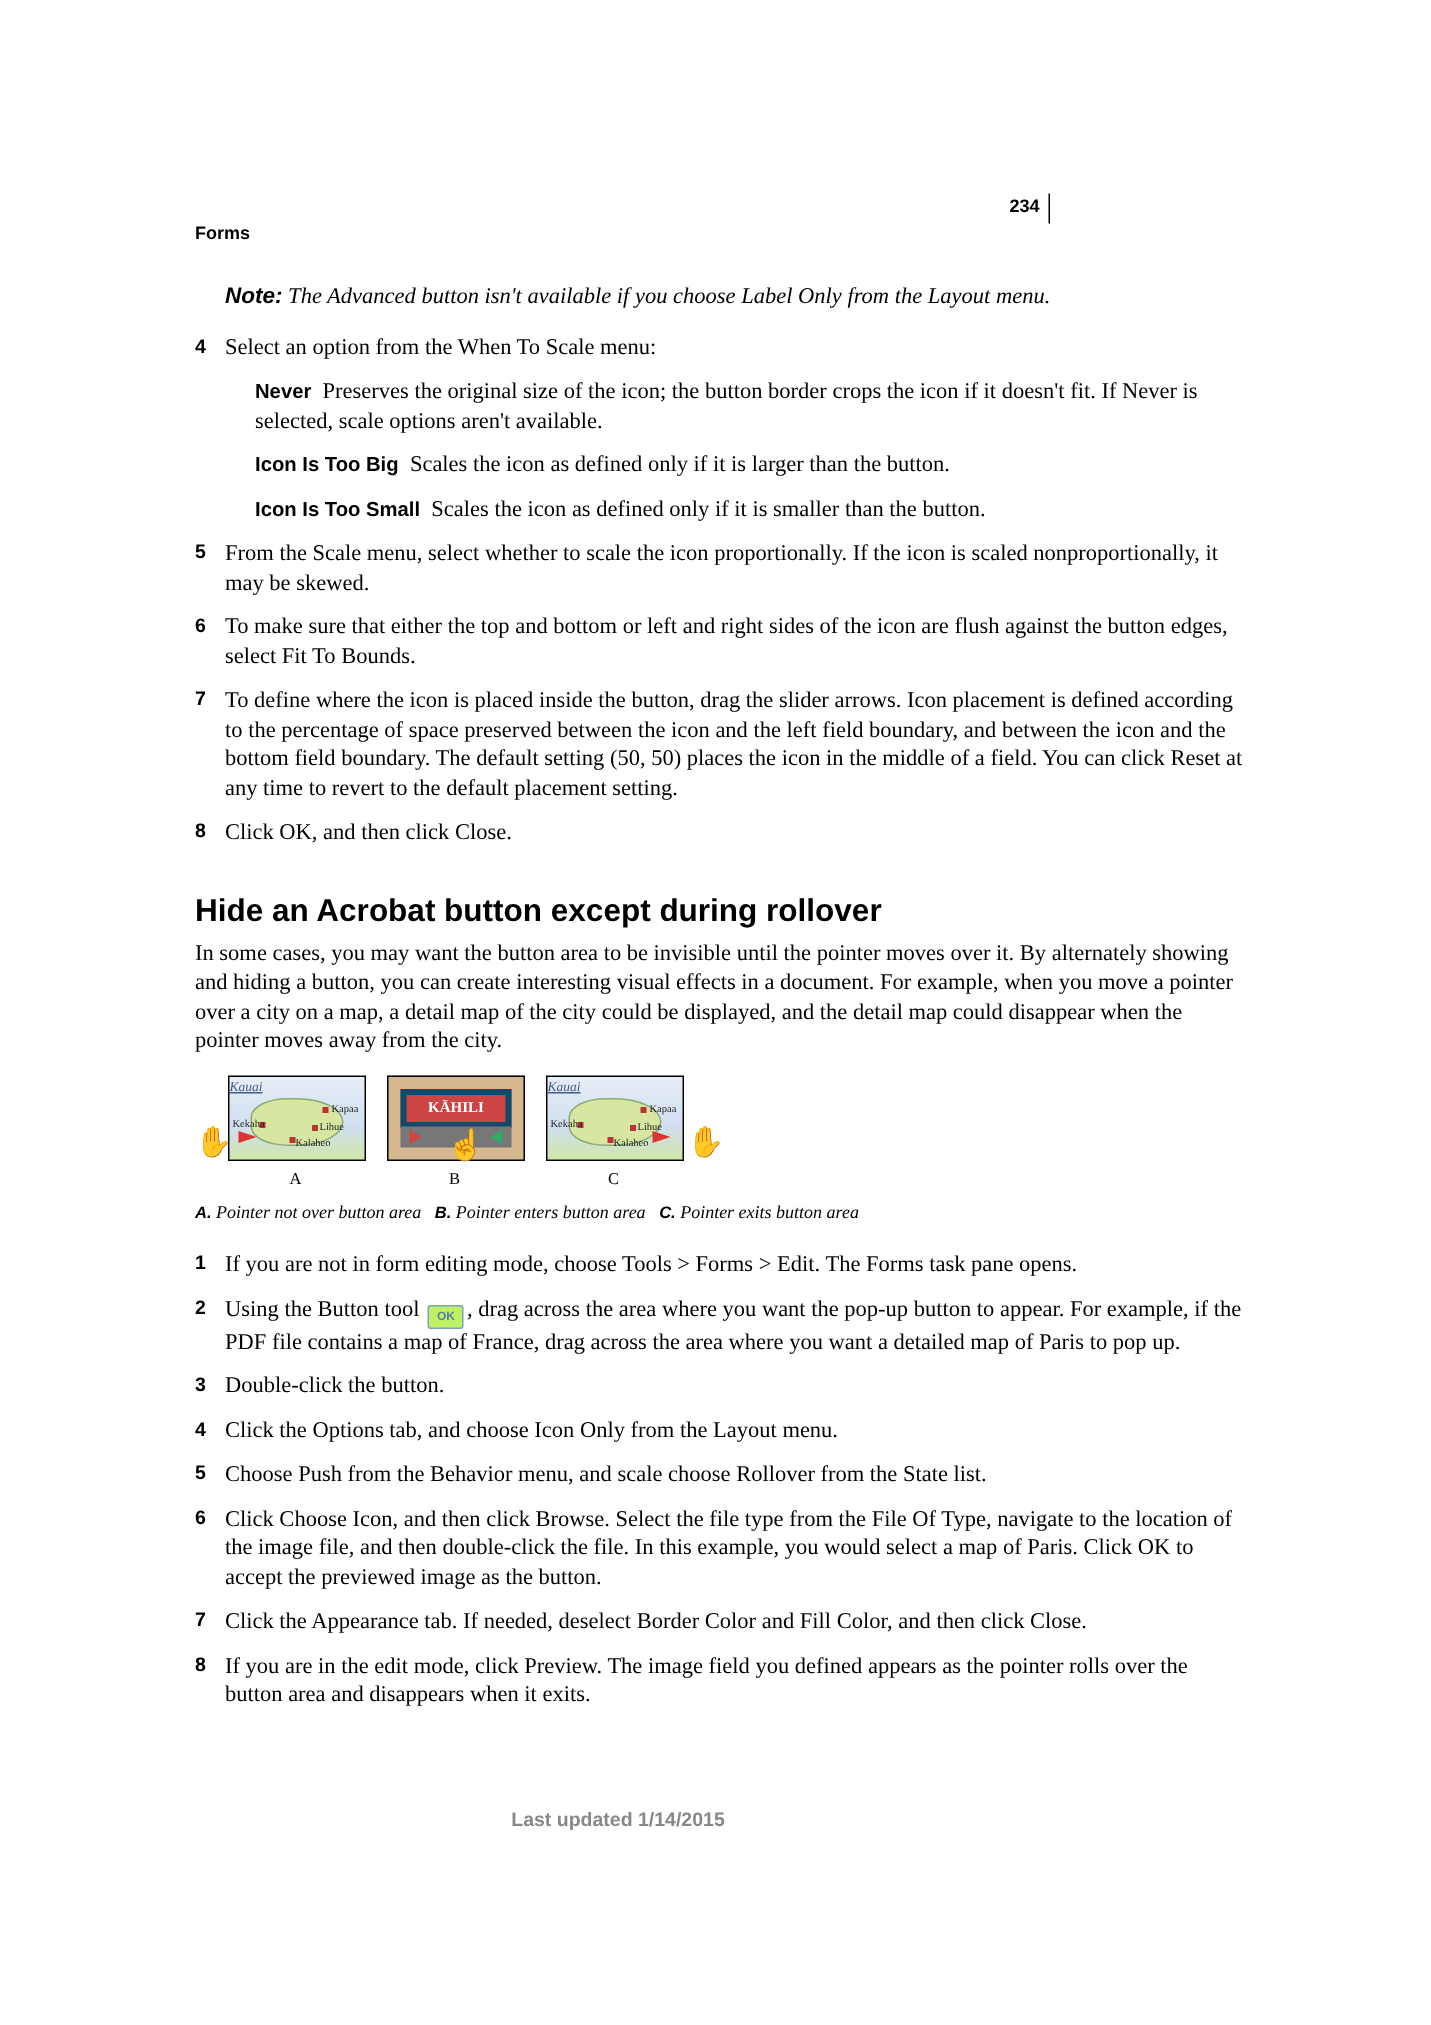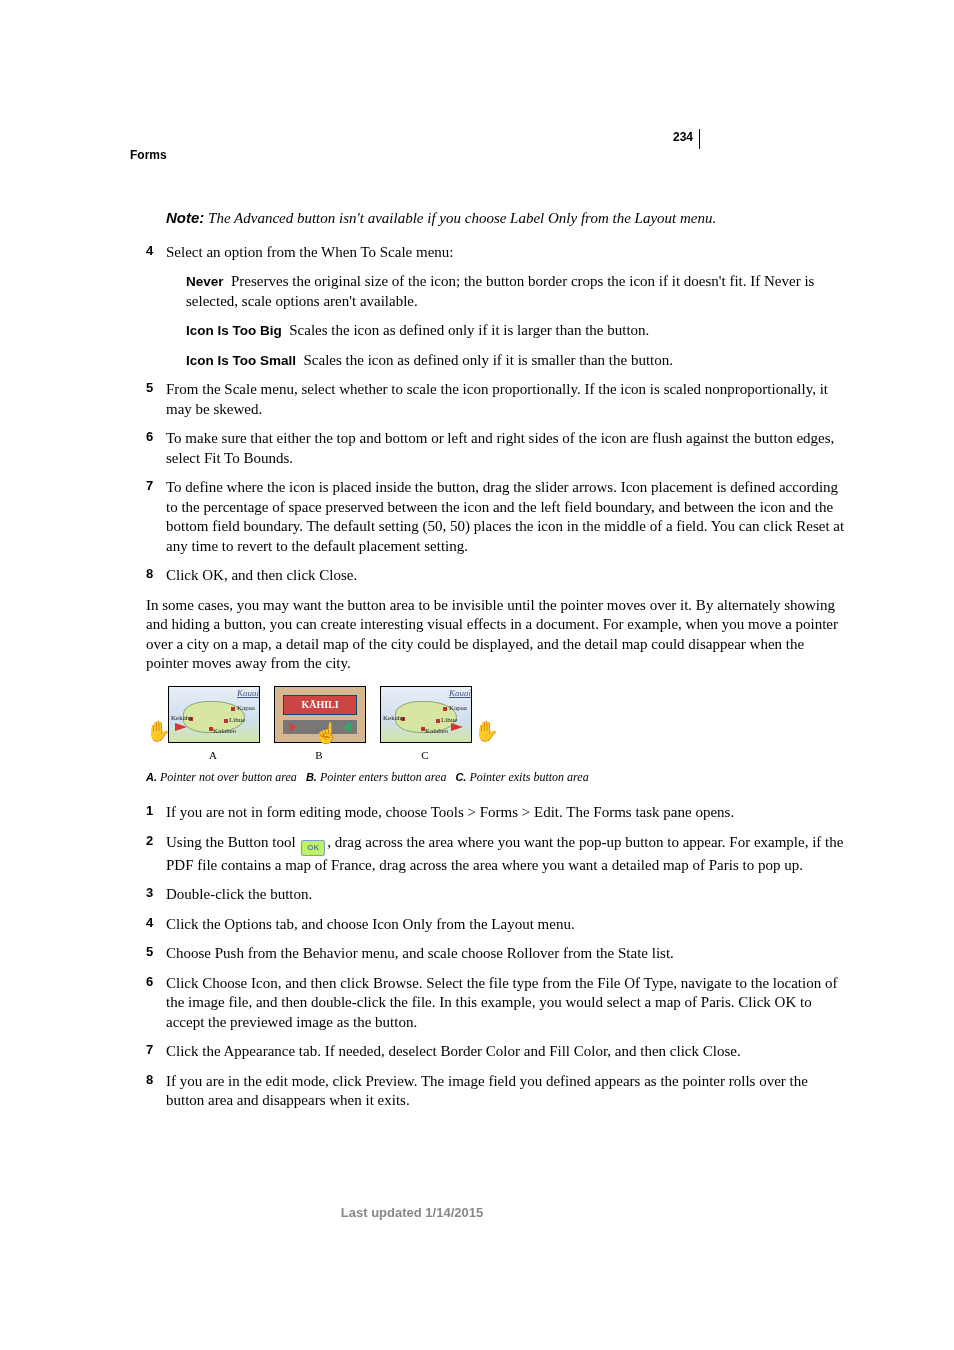--- a/index.html
+++ b/index.html
@@ -8,50 +8,50 @@
   .page-number{position:absolute;top:130px;right:103px;
     font-family:"Myriad Pro","Segoe UI",Arial,sans-serif;font-weight:700;
     font-size:12px;}
   .page-number::after{content:"";position:absolute;top:17px;right:-10px;
     width:1px;height:1180px;background:#000;display:none;}
   .header-rule{position:absolute;top:129px;right:96px;width:1px;height:20px;
     background:#000;}
   .section-link{position:absolute;top:148px;left:130px;
     font-family:"Myriad Pro","Segoe UI",Arial,sans-serif;font-weight:700;
     font-size:12px;color:#000;}
-  .content{position:absolute;top:208px;left:130px;width:700px;
-    font-size:15px;line-height:1.3;margin-left:16px;}
+  .content{position:absolute;top:188px;left:130px;width:700px;
+    font-size:15px;line-height:1.3;}
   .indent{margin-left:20px;}
   .note-line{font-style:italic;margin-bottom:14px;}
   .note-line b{font-family:"Myriad Pro","Segoe UI",Arial,sans-serif;
     font-style:italic;font-weight:700;}
   ol.steps{list-style:none;margin:0;padding:0;}
   ol.steps > li{position:relative;padding-left:20px;margin-bottom:10px;}
   ol.steps > li .num{position:absolute;left:0;top:0;
     font-family:"Myriad Pro","Segoe UI",Arial,sans-serif;font-weight:700;
     font-size:13px;}
   .opt{margin:10px 0 10px 20px;}
   .opt b{font-family:"Myriad Pro","Segoe UI",Arial,sans-serif;font-weight:700;
     font-size:13.5px;}
   h2.section{font-family:"Myriad Pro","Segoe UI",Arial,sans-serif;
     font-weight:700;font-size:21px;margin:28px 0 6px 0;}
   p.body{margin:0 0 12px 0;}
   .figure{margin:8px 0 4px 0;height:80px;position:relative;}
   .thumb{position:absolute;top:0;width:90px;height:55px;border:1px solid #000;
     background:linear-gradient(#e8eef6,#d0dff0 60%,#cfe6a6);}
   .thumb .island{position:absolute;top:14px;left:14px;width:60px;height:30px;
     background:#d7e7a1;border:1px solid #8a7;border-radius:40% 50% 50% 40%;}
-  .thumb .title{position:absolute;top:1px;left:0;right:0;text-align:right;
+  .thumb .title{position:absolute;top:1px;left:0;right:0;text-align:left;
     font-family:"Comic Sans MS",cursive;font-size:9px;font-style:italic;
     color:#405a8a;text-decoration:underline;}
   .thumb .lbl{position:absolute;font-size:7px;color:#222;}
   .thumb .dot{position:absolute;width:4px;height:4px;background:#b33;}
   .thumb.b{background:#d5b890;}
   .thumb.b .banner{position:absolute;top:8px;left:8px;right:8px;height:18px;
-    background:#c44;border:1px solid #0c4a6e;color:#fff;font-size:10px;
+    background:#c44;border:4px solid #0c4a6e;color:#fff;font-size:10px;
     text-align:center;line-height:18px;font-weight:bold;}
   .thumb.b .road{position:absolute;bottom:8px;left:8px;right:8px;height:14px;
     background:#777;}
   .thumb.b .arrow{position:absolute;bottom:10px;left:14px;width:0;height:0;
     border-left:8px solid #c44;border-top:5px solid transparent;
     border-bottom:5px solid transparent;}
   .thumb.b .arrow2{position:absolute;bottom:10px;right:14px;width:0;height:0;
     border-right:8px solid #3a6;border-top:5px solid transparent;
     border-bottom:5px solid transparent;}
   .cursor{position:absolute;font-size:20px;color:#000;}
@@ -110,20 +110,21 @@
     <li>
       <span class="num">7</span>
       <span>To define where the icon is placed inside the button, drag the slider arrows. Icon placement is defined according to the percentage of space preserved between the icon and the left field boundary, and between the icon and the bottom field boundary. The default setting (50, 50) places the icon in the middle of a field. You can click Reset at any time to revert to the default placement setting.</span>
     </li>
     <li>
       <span class="num">8</span>
       <span>Click OK, and then click Close.</span>
     </li>
   </ol>
 
+  <h2 class="section">Hide an Acrobat button except during rollover</h2>
   <p class="body">In some cases, you may want the button area to be invisible until the pointer moves over it. By alternately showing and hiding a button, you can create interesting visual effects in a document. For example, when you move a pointer over a city on a map, a detail map of the city could be displayed, and the detail map could disappear when the pointer moves away from the city.</p>
 
   <div class="figure">
 
     <div class="thumb" style="left:22px">
       <div class="title">Kauai</div>
       <div class="island"></div>
       <div class="dot" style="top:20px;left:62px"></div>
       <div class="lbl" style="top:17px;left:68px">Kapaa</div>
       <div class="dot" style="top:30px;left:20px"></div>

